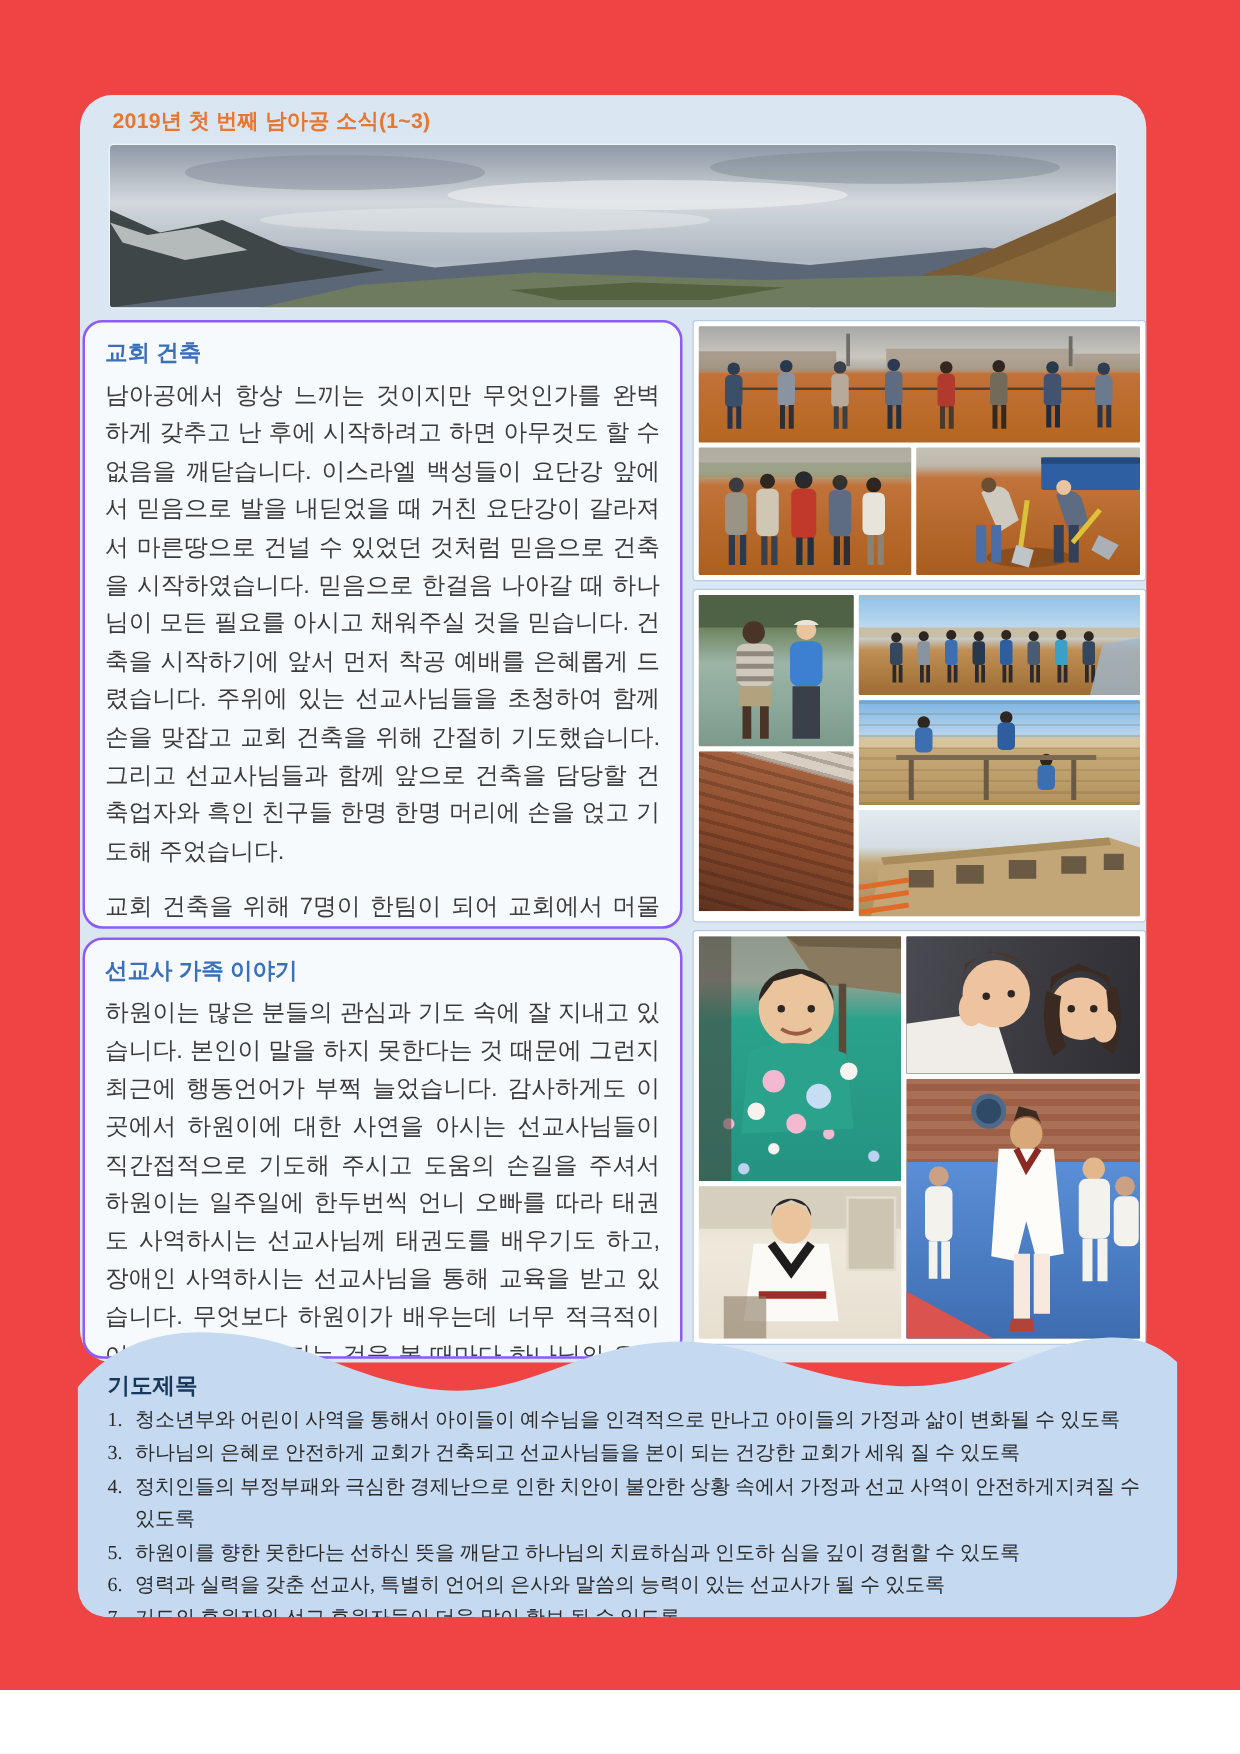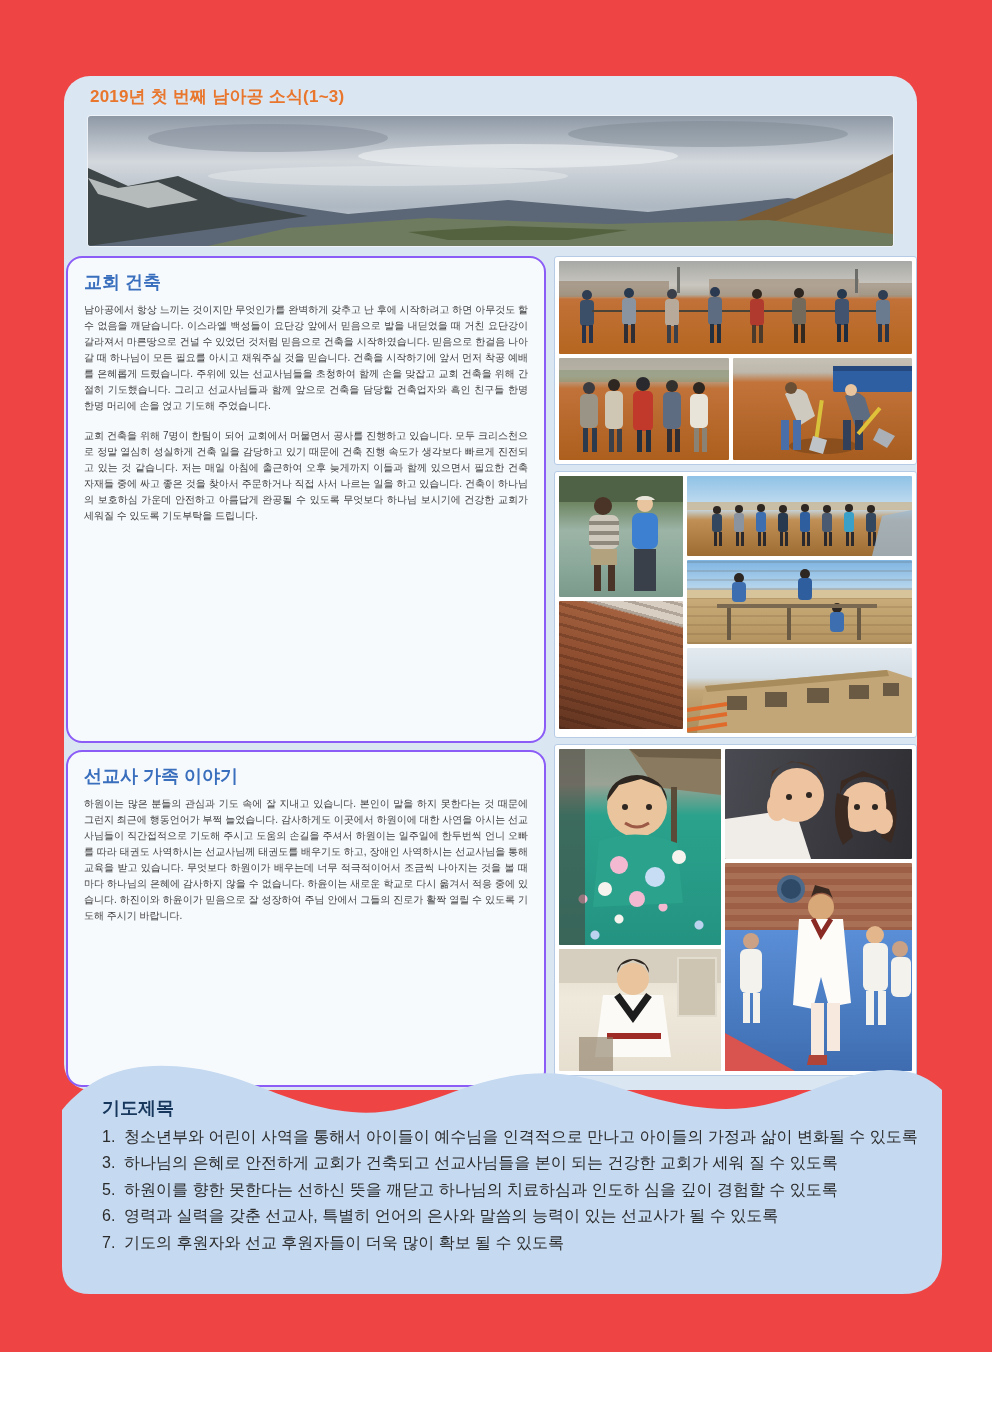--- a/index.html
+++ b/index.html
@@ -24,21 +24,21 @@
   
   .columns{display:flex;gap:8px;margin:10px 0 0 2px;}
   .left-col{width:480px;flex:0 0 480px;}
   .right-col{width:363px;flex:0 0 363px;}
 
   .tbox{background:#f7fafd;border:2px solid #8b5cf6;border-radius:16px;
         padding:10px 16px 10px 16px;margin-bottom:7px;overflow:hidden;box-sizing:border-box;}
   .tbox-church{height:487px;}
   .tbox-family{height:337px;}
   .sec-title{color:#3a6fbd;font-size:18px;font-weight:bold;margin:2px 0 8px 0;}
-  .tbox p{margin:0 0 14px 0;font-size:10px;line-height:1.6;color:#3c3c3c;text-align:justify;}
+  .tbox p{margin:0 0 14px 0;font-size:19px;line-height:1.6;color:#3c3c3c;text-align:justify;}
 
   
   .photo-block{background:#ffffff;border:1px solid #b5cbe6;border-radius:3px;
                padding:4px;margin-bottom:6px;box-sizing:border-box;}
   .ph{position:relative;overflow:hidden;border-radius:1px;}
   .ph svg{position:absolute;inset:0;width:100%;height:100%;display:block;}
   .prow{display:flex;gap:4px;margin-top:4px;}
   .pcols{display:flex;gap:4px;}
   .pcol{display:flex;flex-direction:column;gap:4px;}
 
@@ -80,21 +80,21 @@
     background:linear-gradient(180deg,#ded8c8 0%,#efe9dc 40%,#e6dfd0 100%);}
   .ph-class{width:187px;height:208px;
     background:
       linear-gradient(180deg,rgba(0,0,0,0) 0 32%,#5a8ed6 32%,#4a7cc2 70%,#3f6cb0 100%),
       repeating-linear-gradient(0deg,#aa7055 0 6px,#9d6046 6px 12px);}
 
   
   .prayer{position:absolute;left:62px;top:1050px;width:880px;height:244px;
           background:#c5d9f0;
           clip-path:path("M0,60 C30,24 70,10 130,18 C190,26 225,56 290,62 C355,68 395,30 465,24 C535,18 565,50 645,58 C725,66 765,22 825,20 C850,19 868,28 880,40 L880,204 Q880,244 840,244 L28,244 Q0,244 0,216 Z");}
-  .prayer-inner{padding:46px 22px 0 40px;}
+  .prayer-inner{padding:46px 22px 0 24px;font-family:Liberation Serif, serif;}
   .prayer-title{color:#17375d;font-size:18px;font-weight:bold;margin:0 0 4px 0;}
   .prayer-list{list-style:none;margin:0;padding:0;font-size:16px;color:#2b2b2b;line-height:1.65;}
   .prayer-list li{padding-left:22px;}
   .prayer-list .num{display:inline-block;width:22px;margin-left:-22px;}
 </style>
 </head>
 <body>
 
 <div class="page">
 
@@ -422,20 +422,21 @@
       </div>
     </div>
   </div>
 
   <div class="prayer">
     <div class="prayer-inner">
       <div class="prayer-title">기도제목</div>
       <ol class="prayer-list">
         <li><span class="num">1.</span><span>청소년부와 어린이 사역을 통해서 아이들이 예수님을 인격적으로 만나고 아이들의 가정과 삶이 변화될 수 있도록</span></li>
         <li><span class="num">3.</span><span>하나님의 은혜로 안전하게 교회가 건축되고 선교사님들을 본이 되는 건강한 교회가 세워 질 수 있도록</span></li>
+        <li><span class="num">4.</span><span>정치인들의 부정부패와 극심한 경제난으로 인한 치안이 불안한 상황 속에서 가정과 선교 사역이 안전하게지켜질 수 있도록</span></li>
         <li><span class="num">5.</span><span>하원이를 향한 못한다는 선하신 뜻을 깨닫고 하나님의 치료하심과 인도하 심을 깊이 경험할 수 있도록</span></li>
         <li><span class="num">6.</span><span>영력과 실력을 갖춘 선교사, 특별히 언어의 은사와 말씀의 능력이 있는 선교사가 될 수 있도록</span></li>
         <li><span class="num">7.</span><span>기도의 후원자와 선교 후원자들이 더욱 많이 확보 될 수 있도록</span></li>
       </ol>
     </div>
   </div>
 
 </div>
 
 </body></html>

